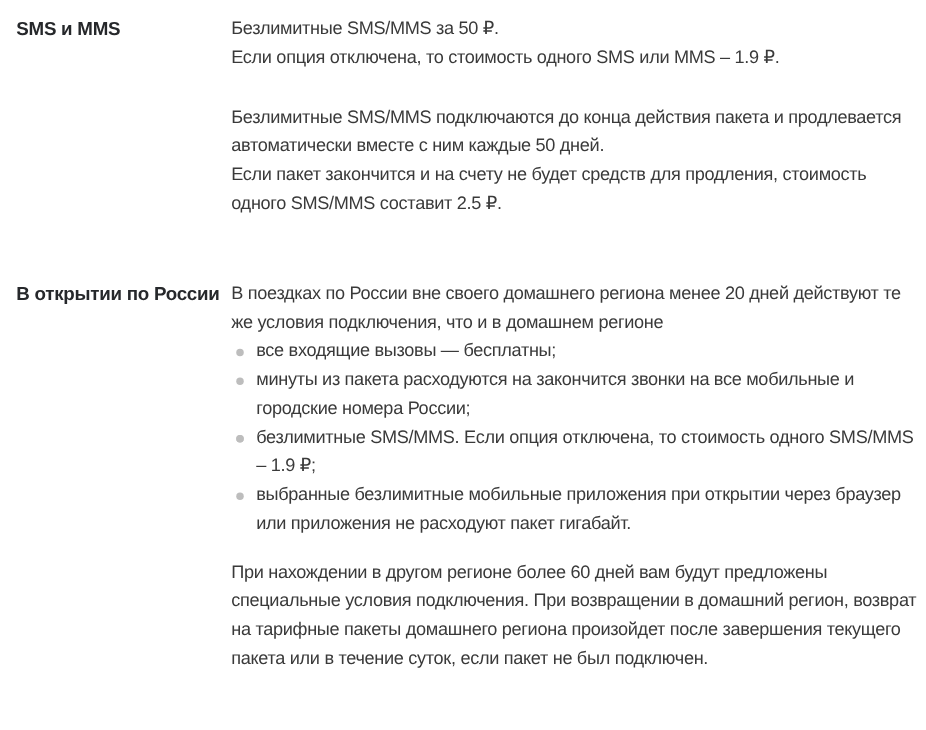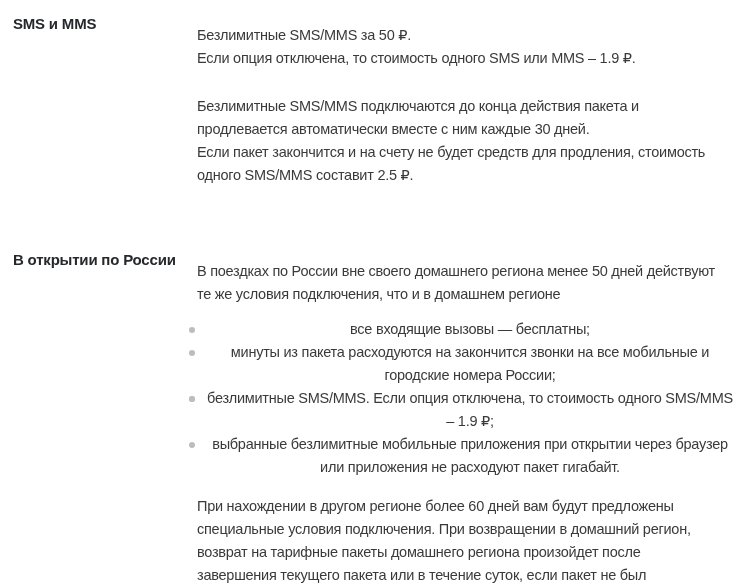--- a/index.html
+++ b/index.html
@@ -35,35 +35,34 @@
     font-weight: 700;
     font-size: 15px;
     letter-spacing: -0.2px;
     color: #26282b;
   }
   .content-col {
     width: 550px;
     flex-shrink: 0;
   }
   .para {
-    margin: 12px;
+    margin: 0;
     white-space: pre-line;
   }
   .para.gap-below {
     margin-bottom: 25px;
   }
   ul.bullets {
     list-style: none;
     margin: 0;
     padding: 0;
   }
   ul.bullets li {
     position: relative;
     padding-left: 20px;
-    text-align: center;
   }
   .dot {
     position: absolute;
     left: 4px;
     top: 9px;
     width: 6px;
     height: 6px;
     border-radius: 50%;
     background: #bdbdbd;
   }
@@ -77,29 +76,29 @@
 </head>
 <body>
 
 <div class="page">
 
   <div class="section">
     <div class="label-col">SMS и MMS</div>
     <div class="content-col">
       <p class="para gap-below">Безлимитные SMS/MMS за 50 ₽.
 Если опция отключена, то стоимость одного SMS или MMS – 1.9 ₽.</p>
-      <p class="para">Безлимитные SMS/MMS подключаются до конца действия пакета и продлевается автоматически вместе с ним каждые 30 дней.
+      <p class="para">Безлимитные SMS/MMS подключаются до конца действия пакета и продлевается автоматически вместе с ним каждые 50 дней.
 Если пакет закончится и на счету не будет средств для продления, стоимость одного SMS/MMS составит 2.5 ₽.</p>
     </div>
   </div>
 
   <div class="section">
     <div class="label-col">В открытии по России</div>
     <div class="content-col">
-      <p class="para">В поездках по России вне своего домашнего региона менее 50 дней действуют те же условия подключения, что и в домашнем регионе</p>
+      <p class="para">В поездках по России вне своего домашнего региона менее 20 дней действуют те же условия подключения, что и в домашнем регионе</p>
       <ul class="bullets">
         <li>
           <span class="dot"></span>
           <span class="bullet-text">все входящие вызовы — бесплатны;</span>
         </li>
         <li>
           <span class="dot"></span>
           <span class="bullet-text">минуты из пакета расходуются на закончится звонки на все мобильные и городские номера России;</span>
         </li>
         <li>

